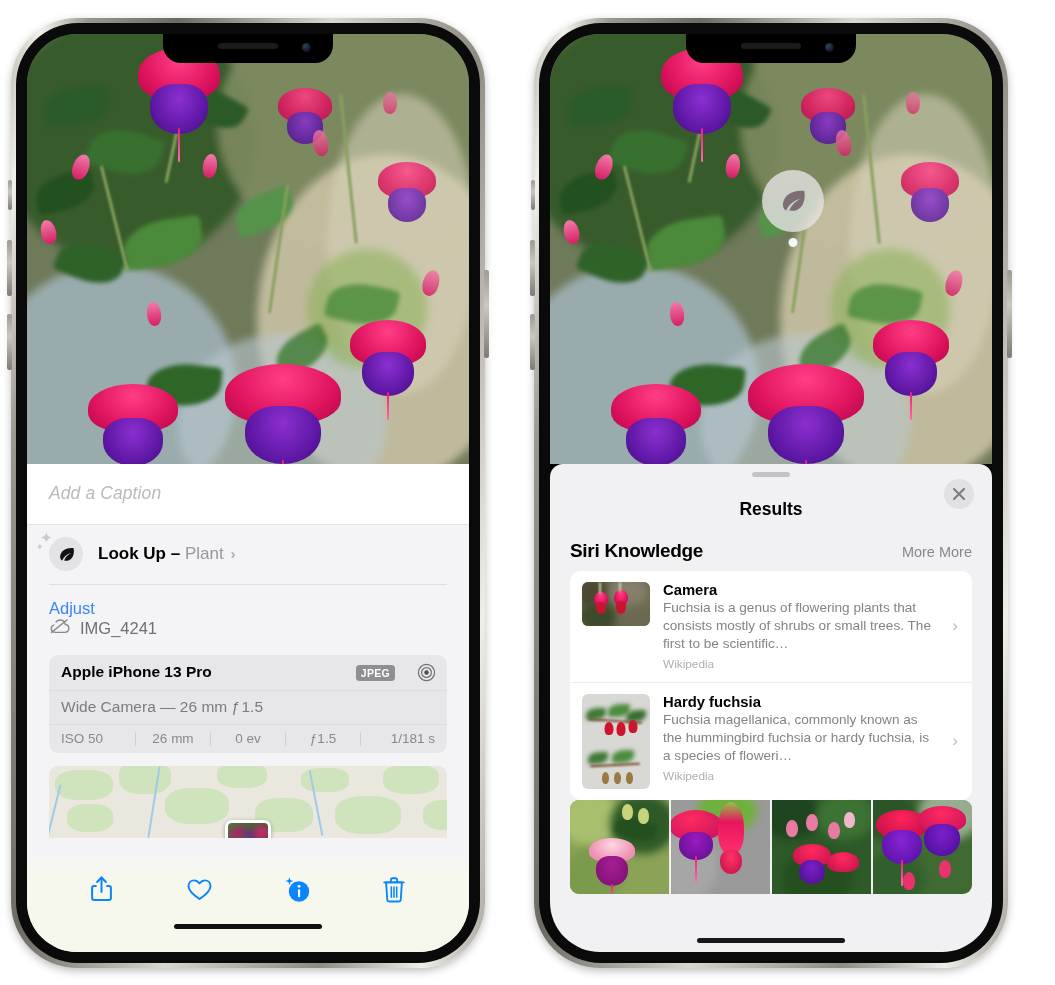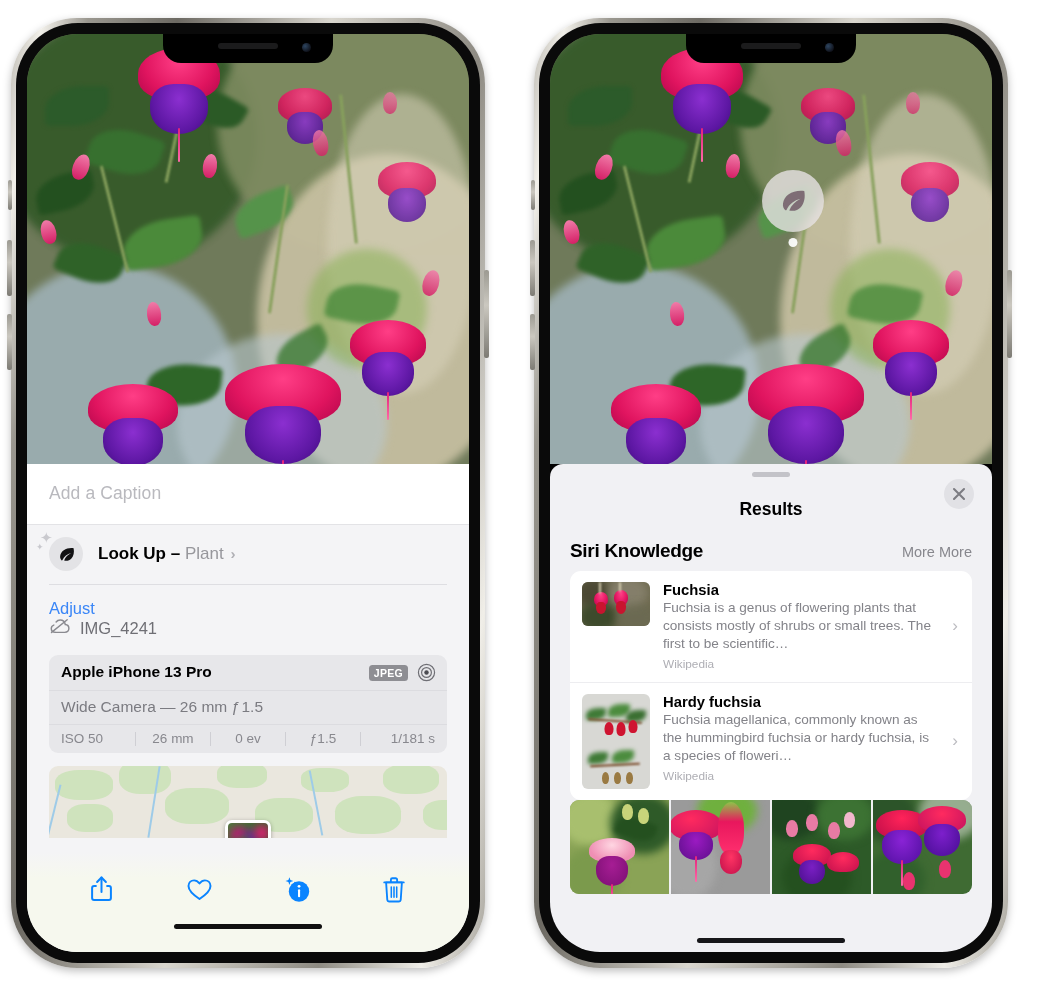--- a/index.html
+++ b/index.html
@@ -84,21 +84,21 @@
   
   .sheet-l {
     position: absolute; left: 0; right: 0; top: 430px; bottom: 0;
     background: #f4f4f6; z-index: 20;
     display: flex; flex-direction: column;
   }
   .caption-row {
     background: #ffffff; padding: 19px 22px 20px;
     border-bottom: 1px solid #e3e3e6;
   }
-  .caption-ph { font-size: 17.5px; color: #b9b9be; letter-spacing: .1px; }
+  .caption-ph { font-size: 17.5px; color: #b9b9be; letter-spacing: .1px; font-style: italic; }
 
   .lookup-row {
     display: flex; align-items: center; gap: 15px;
     padding: 12px 22px 13px; position: relative;
   }
   .lookup-badge {
     position: relative; width: 34px; height: 34px; flex: none;
   }
   .lookup-circ {
     position: absolute; left: 0; top: 0; width: 34px; height: 34px;
@@ -121,21 +121,21 @@
   .meta-fname { font-size: 16.5px; color: #6f6f75; }
 
   .cam-card {
     margin: 13px 22px 0; background: #e7e7ea; border-radius: 9px; overflow: hidden;
   }
   .cam-head {
     display: flex; align-items: flex-start; justify-content: space-between;
     padding: 8px 11px 8px 12px; border-bottom: 1px solid #dcdce0;
   }
   .cam-model { font-size: 15.5px; font-weight: 700; color: #000; }
-  .cam-head-right { display: flex; align-items: center; gap: 9px; }
+  .cam-head-right { display: flex; align-items: center; gap: 22px; }
   .pill-jpeg {
     background: #8e8e93; color: #fff; font-size: 10.5px; font-weight: 700;
     padding: 2px 5px; border-radius: 3.5px; letter-spacing: .3px;
   }
   .lens-ic { width: 19px; height: 19px; }
   .cam-body { padding: 7px 12px 8px; }
   .cam-line1 { font-size: 15.5px; color: #7b7b81; }
   .cam-line2 { display: flex; align-items: center; justify-content: space-between; margin-top: 3px; }
   .cam-line2 span.t { font-size: 15.5px; color: #7b7b81; }
   .pill-vibrant {
@@ -571,21 +571,21 @@
                 <div class="cor" style="top:10px;width:10px;height:12px;background:#c8142f;"></div>
               </div>
               <div class="fuchsia" style="left:32px;top:8px;width:14px;height:28px;">
                 <div class="sep" style="width:14px;height:15px;"></div>
                 <div class="cor" style="top:11px;width:10px;height:13px;background:#c8142f;"></div>
               </div>
               <div class="stem" style="left:17px;top:0;width:2px;height:12px;background:#d9d2b4;"></div>
               <div class="stem" style="left:37px;top:0;width:2px;height:10px;background:#d9d2b4;"></div>
             </div>
             <div class="kn-body">
-              <div class="kn-title">Fuchsia</div>
+              <div class="kn-title">Camera</div>
               <div class="kn-desc">Fuchsia is a genus of flowering plants that consists mostly of shrubs or small trees. The first to be scientific…</div>
               <div class="kn-src">Wikipedia</div>
             </div>
             <div class="kn-chev">›</div>
           </div>
 
           <div class="kn-row">
             <div class="kn-thumb tall">
               <div class="leafy" style="left:4px;top:14px;width:20px;height:12px;background:#3f7a36;"></div>
               <div class="leafy" style="left:26px;top:10px;width:22px;height:13px;background:#4c8c3e;"></div>

